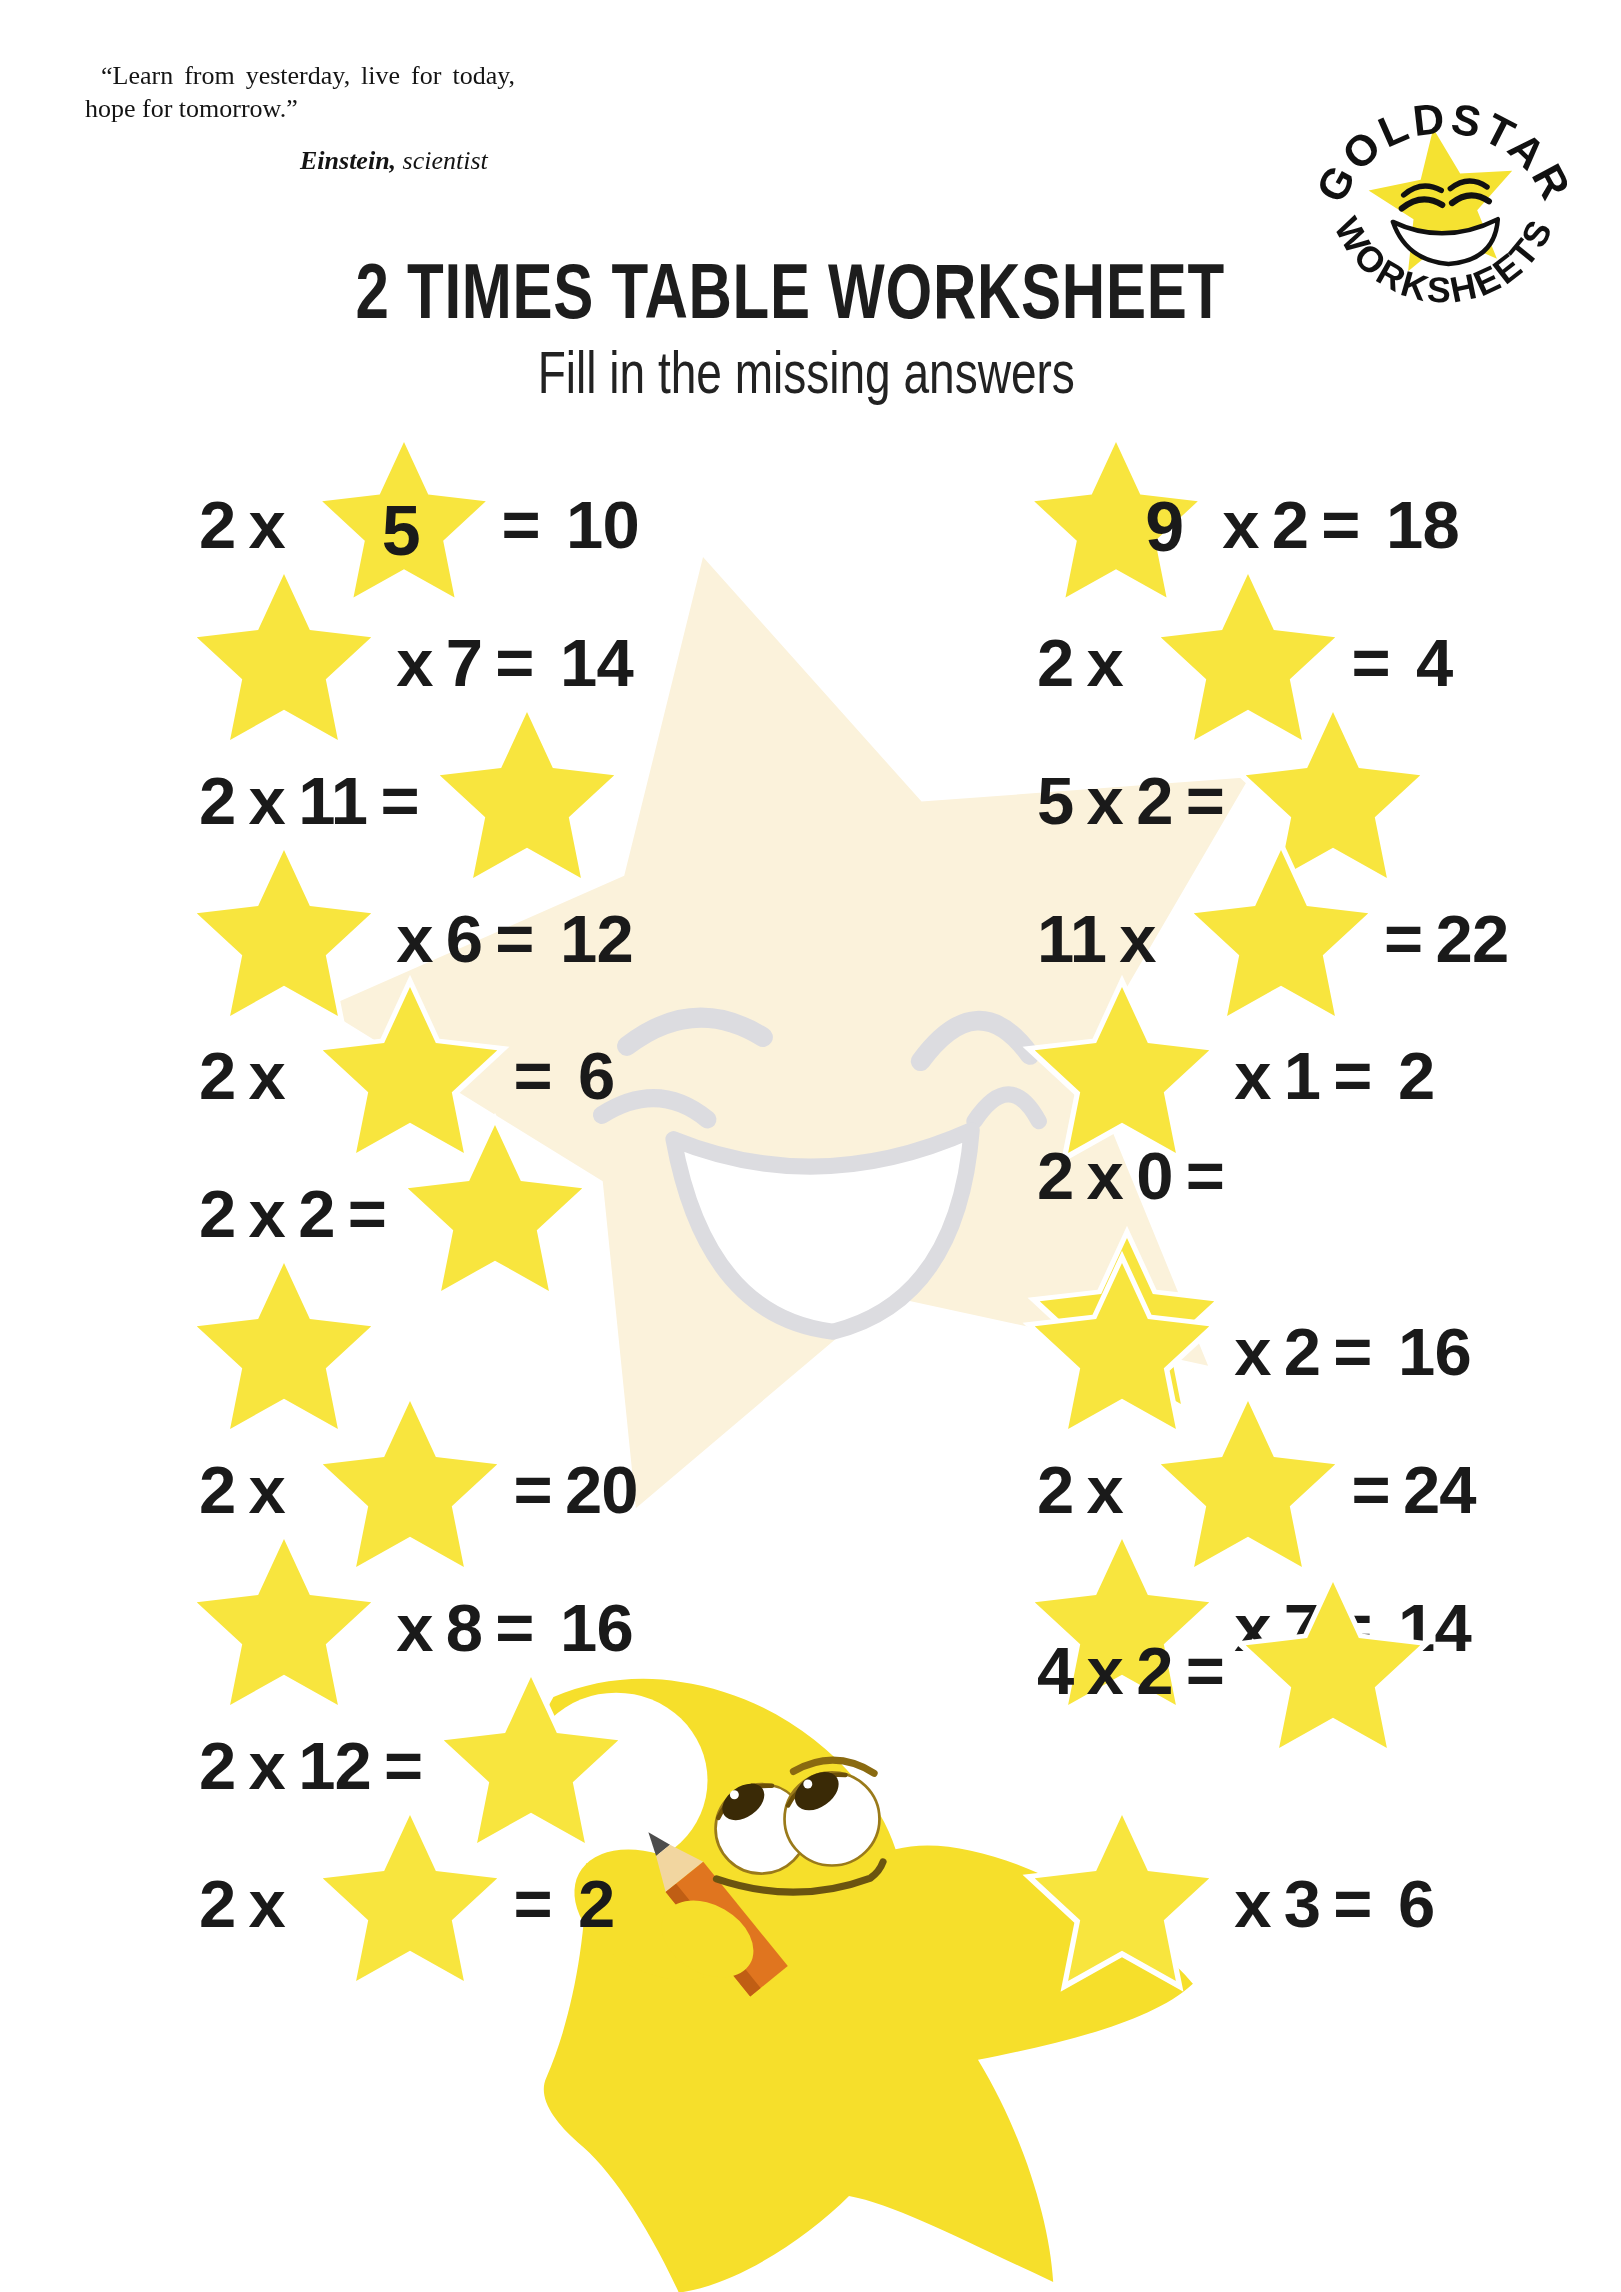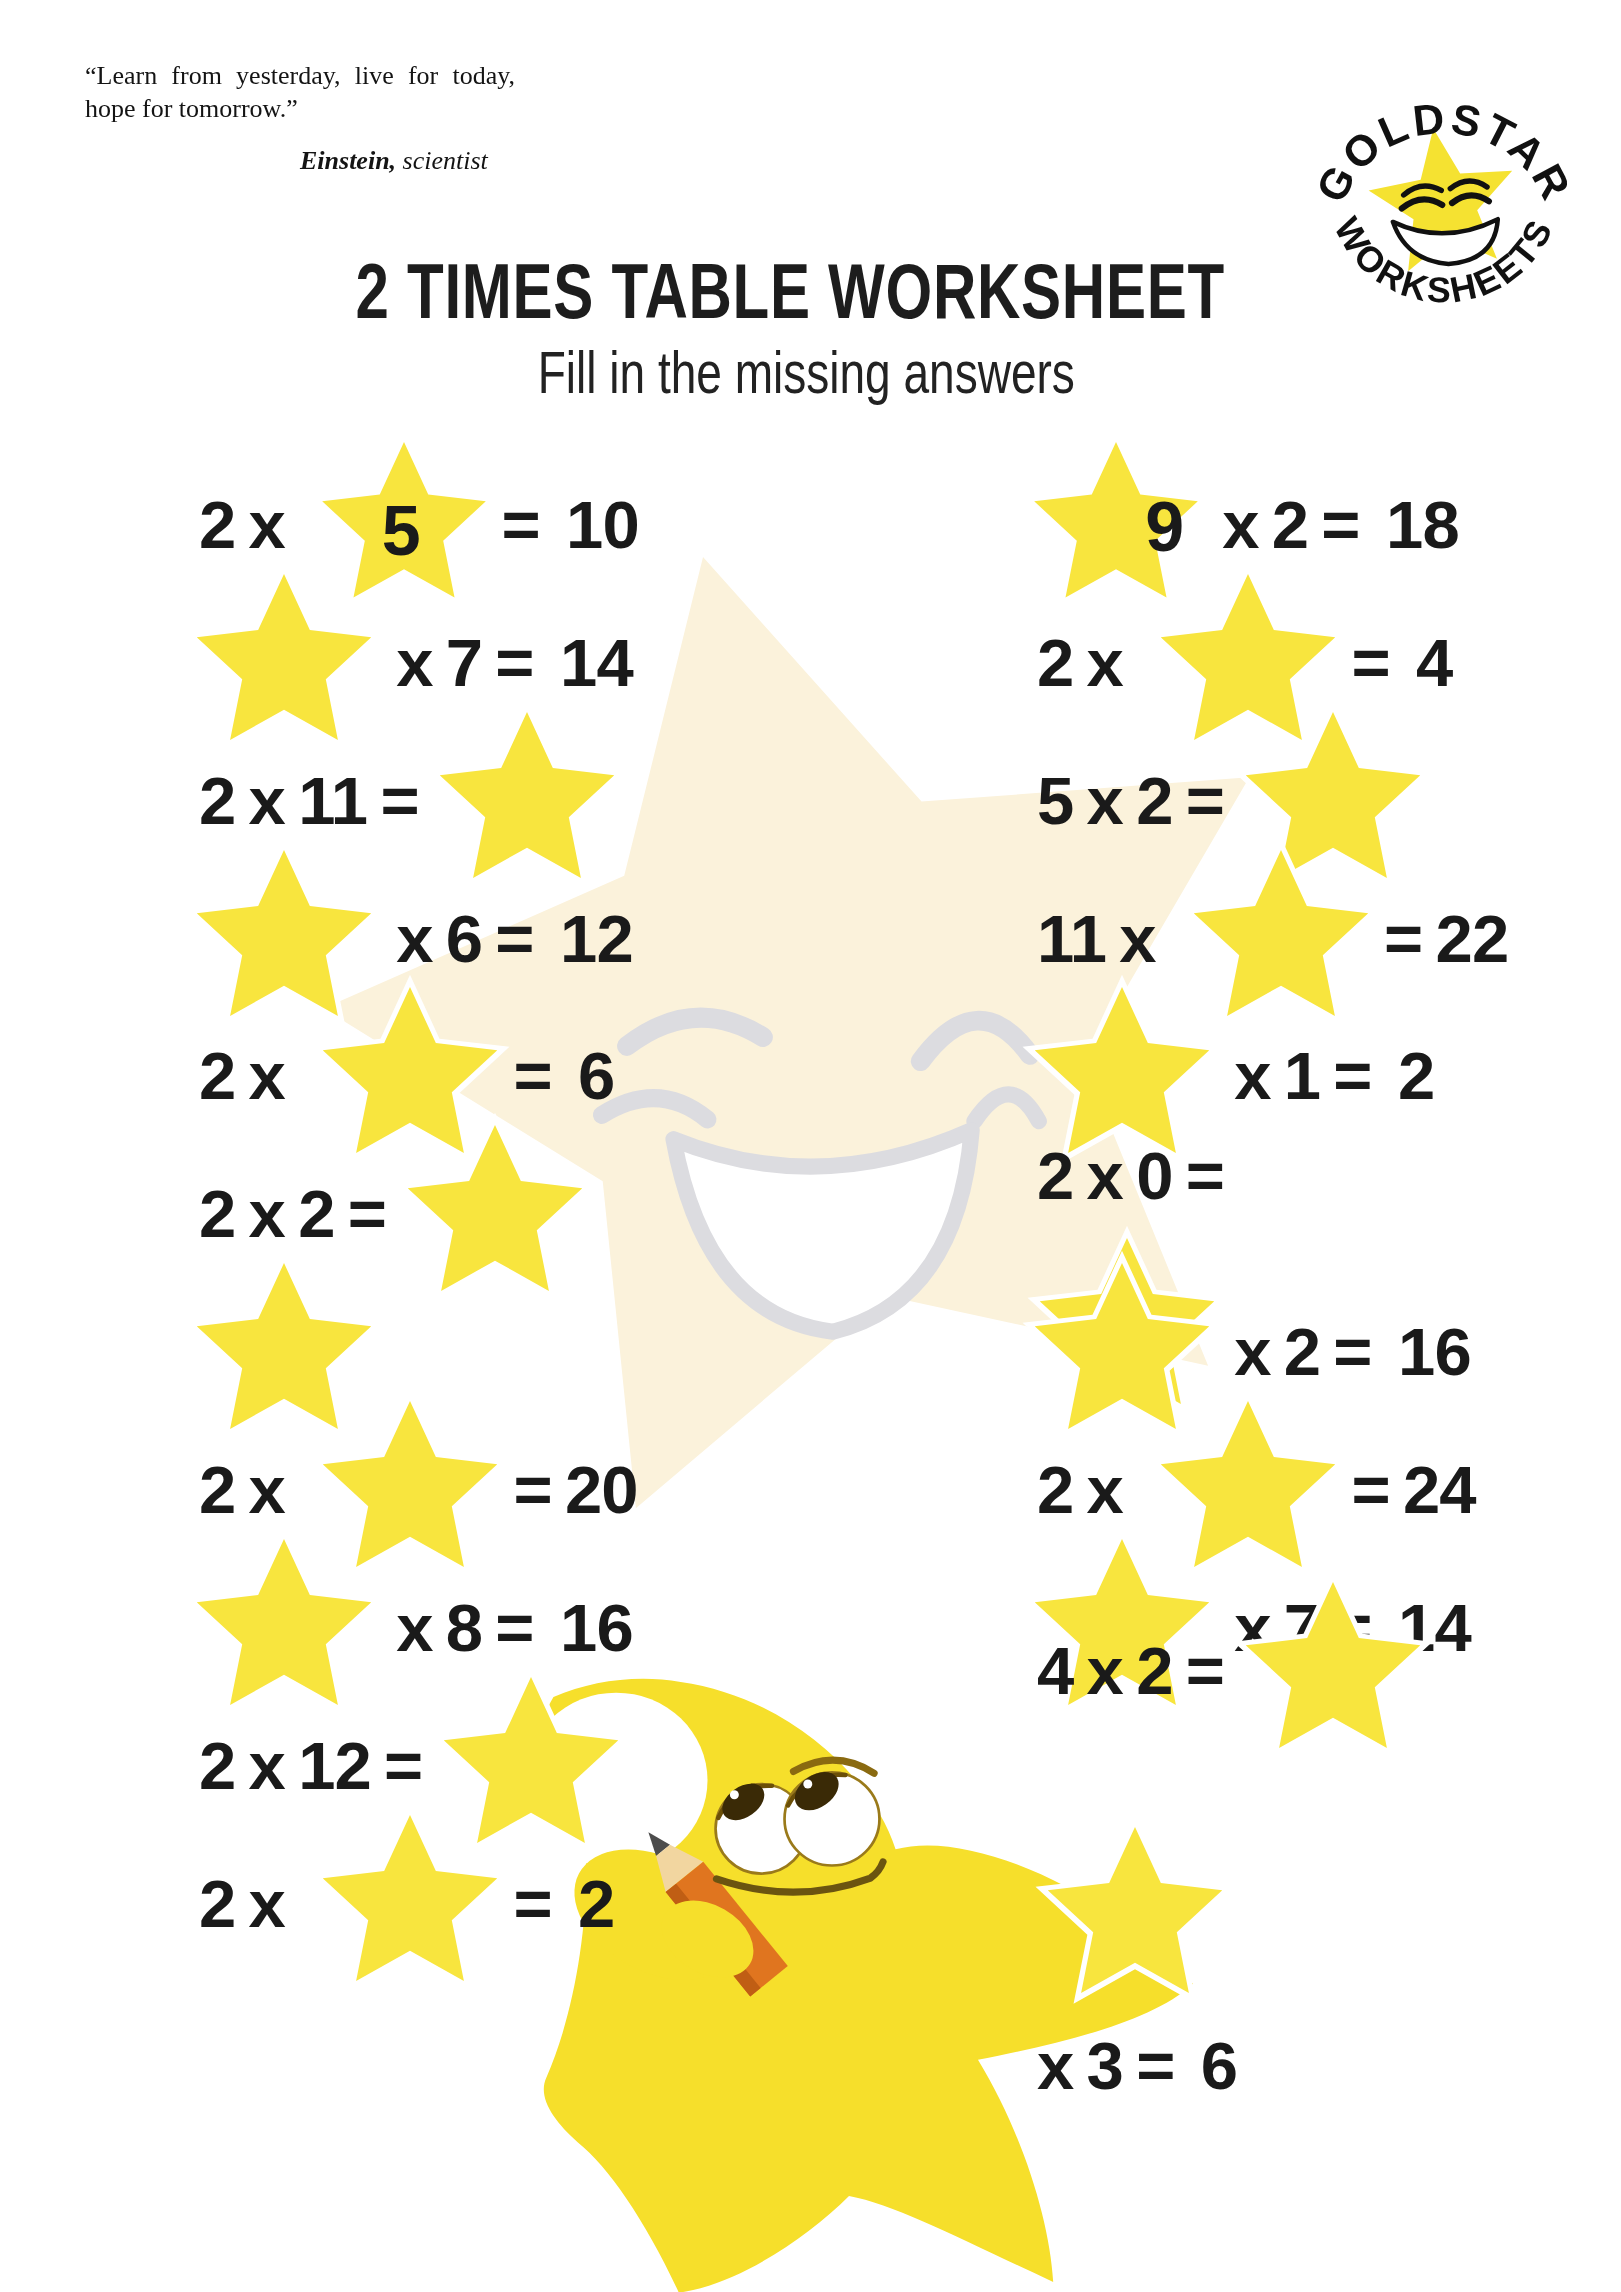--- a/index.html
+++ b/index.html
@@ -13,21 +13,21 @@
   html,body{margin:0;padding:0;background:#fff;}
   .page{
     position:relative;width:1621px;height:2293px;background:#ffffff;
     overflow:hidden;font-family:"Liberation Sans",sans-serif;color:var(--ink);
   }
   
   .quote{
     position:absolute;left:85px;top:59px;width:430px;
     font-family:"Liberation Serif",serif;font-size:26px;line-height:1.28;color:#141414;
   }
-  .quote-line1{text-align:justify;text-align-last:justify;}
+  .quote-line1{text-align:justify;text-align-last:justify;margin-left:16px;}
   .quote-author{margin-top:18px;padding-left:215px;white-space:pre;font-style:italic;}
   .quote-author b{font-weight:700;}
   .title-wrap{position:absolute;left:0;top:247px;width:1580px;text-align:center;z-index:3;}
   .title-text{
     display:inline-block;font-size:77px;font-weight:700;letter-spacing:0.9px;
     transform:scaleX(.78);transform-origin:center;white-space:pre;color:#1d1d1d;
   }
   .subtitle-wrap{position:absolute;left:0;top:339px;width:1612px;text-align:center;z-index:3;}
   .subtitle-text{
     display:inline-block;font-size:59px;font-weight:400;letter-spacing:0px;
@@ -339,21 +339,21 @@
       </div>
       <div class="problem-row" style="top: 1594px;">
         <span class="eq-text">4 x 2 =</span>
         <span class="star-slot star-trail">
           <svg viewBox="0 0 100 96" aria-hidden="true">
             <polygon class="halo" points="50,0 64.1,30.6 97.6,34.5 72.8,57.4 79.4,90.5 50,74 20.6,90.5 27.2,57.4 2.4,34.5 35.9,30.6" transform="translate(50 48) scale(1.14) translate(-50 -48)"></polygon>
             <polygon class="fill-star" points="50,0 64.1,30.6 97.6,34.5 72.8,57.4 79.4,90.5 50,74 20.6,90.5 27.2,57.4 2.4,34.5 35.9,30.6"></polygon>
           </svg>
         </span>
       </div>
-      <div class="problem-row" style="top: 1827px; flex-direction: column;">
+      <div class="problem-row" style="top: 1827px;">
         <span class="star-slot star-lead">
           <svg viewBox="0 0 100 96" aria-hidden="true">
             <polygon class="halo" points="50,0 64.1,30.6 97.6,34.5 72.8,57.4 79.4,90.5 50,74 20.6,90.5 27.2,57.4 2.4,34.5 35.9,30.6" transform="translate(50 48) scale(1.14) translate(-50 -48)"></polygon>
             <polygon class="fill-star" points="50,0 64.1,30.6 97.6,34.5 72.8,57.4 79.4,90.5 50,74 20.6,90.5 27.2,57.4 2.4,34.5 35.9,30.6"></polygon>
           </svg>
         </span>
         <span class="eq-text">x 3 =  6</span>
       </div>
     </div>
 

